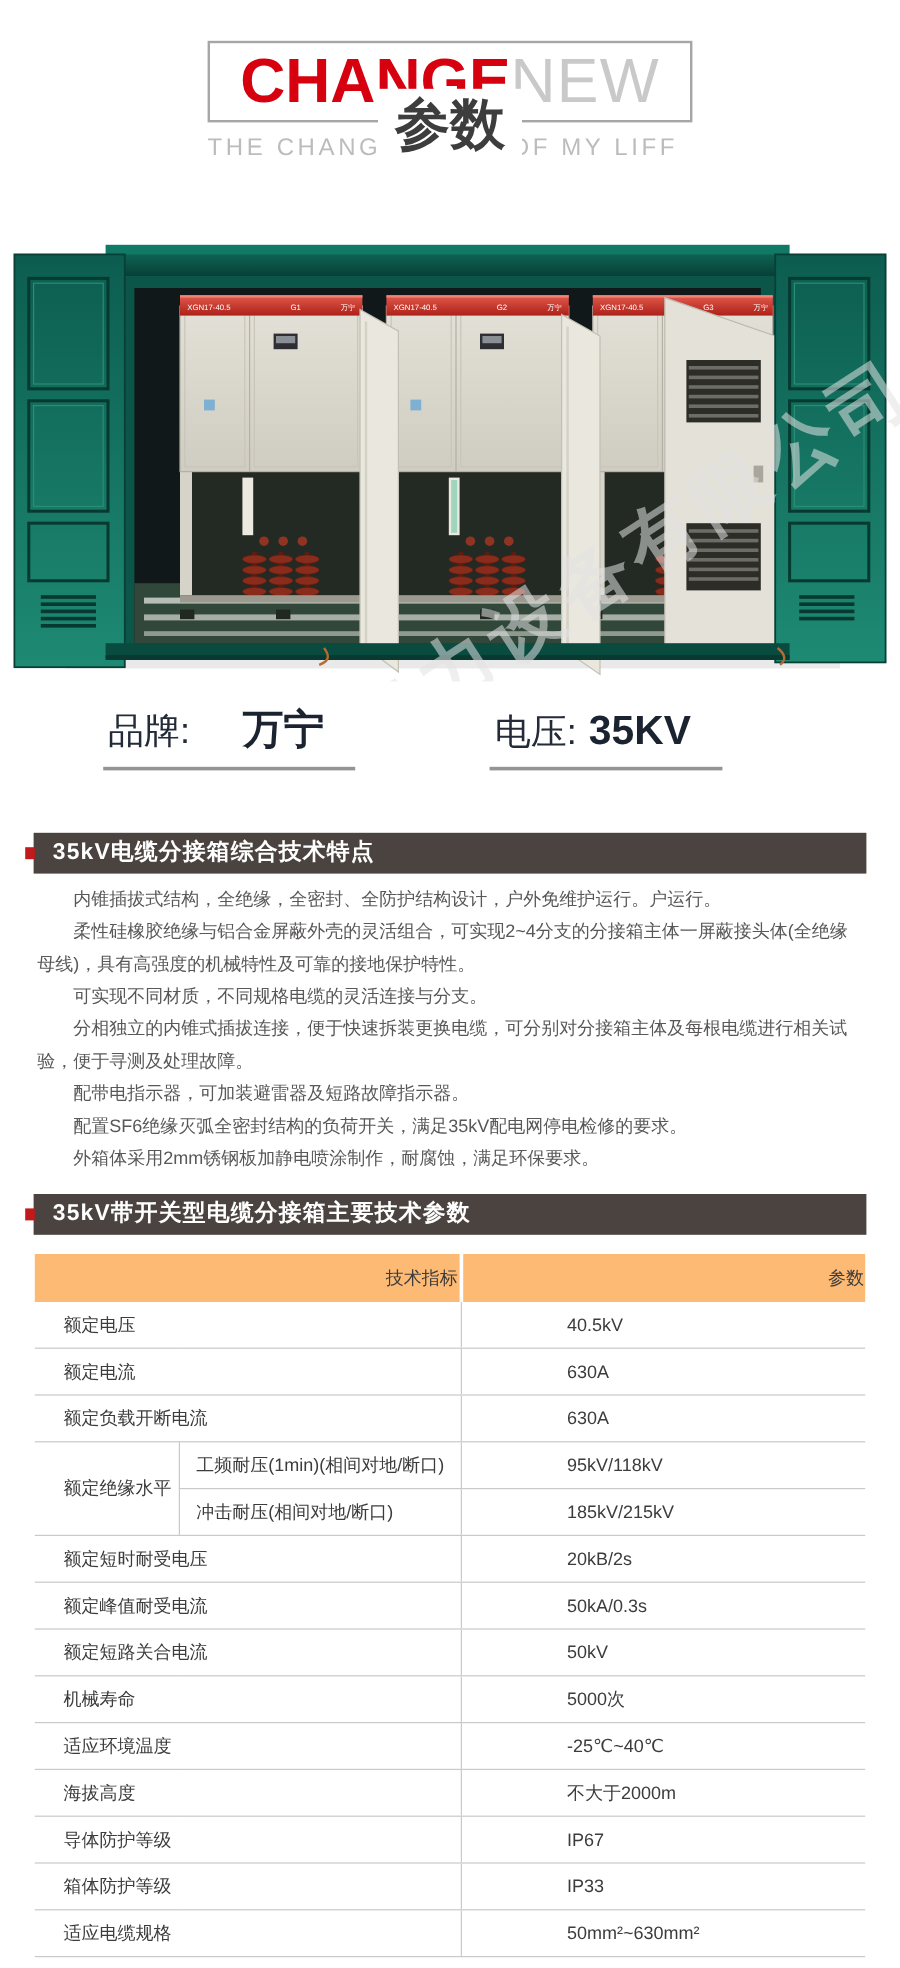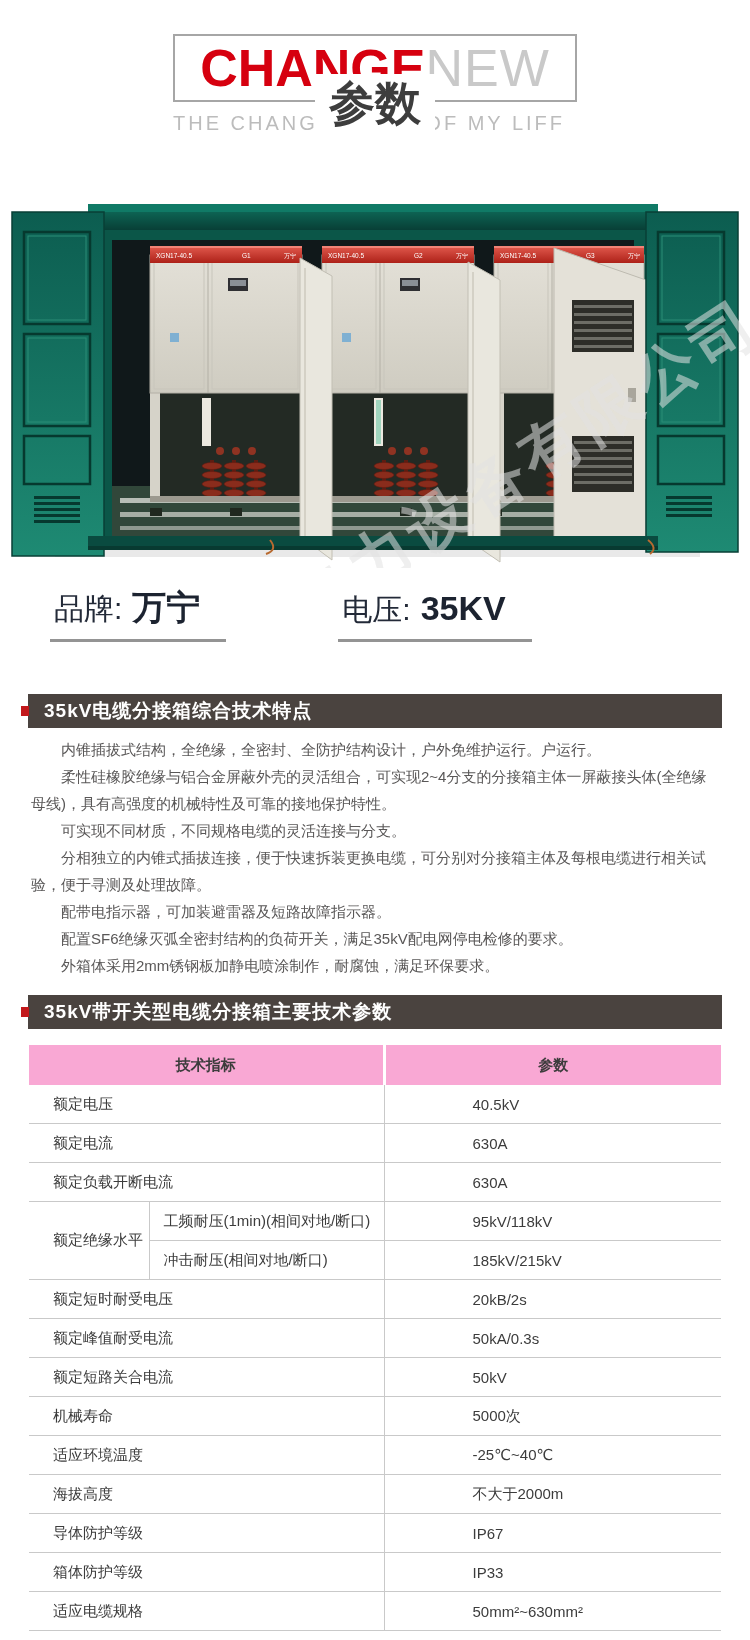--- a/index.html
+++ b/index.html
@@ -18,41 +18,41 @@
   .tagline.left{left:0;} .tagline.right{right:12px;}
 
   
   .photo{position:relative;width:750px;height:380px;margin-top:4px;}
   .photo svg{position:absolute;top:0;left:0;}
 
   
   .brand-row{margin-top:14px;height:60px;display:flex;align-items:flex-end;}
   .brand-group{display:inline-flex;align-items:baseline;border-bottom:3px solid #949494;
                padding:0 26px 8px 4px;white-space:nowrap;}
-  .brand-group.first{margin-left:50px;}
+  .brand-group.first{margin-left:86px;gap:34px;}
   .brand-group.second{margin-left:112px;}
   .brand-label{font-size:30px;color:#232a38;}
   .brand-value{font-size:34px;font-weight:bold;color:#1c2330;margin-left:10px;}
 
   
   .section-bar{position:relative;width:678px;margin:0 auto;background:#4a433f;color:#fff;
                font-size:19px;font-weight:bold;line-height:34px;height:34px;padding-left:16px;letter-spacing:1px;}
   .section-bar::before{content:'';position:absolute;left:-7px;top:12px;width:8px;height:10px;background:#c2191c;}
   .bar1{margin-top:52px;}
   .bar2{margin-top:16px;}
 
   
   .features{width:688px;margin:8px auto 0;font-size:15px;line-height:27px;color:#595757;}
   .features p{margin:0;text-indent:2em;}
 
   
   .table-wrap{width:692px;margin:16px auto 24px;}
   table{width:100%;border-collapse:collapse;font-size:15px;color:#3c3c3c;table-layout:fixed;}
   col.c1{width:120px;} col.c2{width:235px;} col.c3{width:337px;}
-  thead th{background:#f9a8d4;height:38px;font-weight:bold;text-align:center;color:#3c3c3c;}
+  thead th{background:#fdba74;height:38px;font-weight:normal;text-align:right;color:#3c3c3c;}
   thead th.col-param{border-left:3px solid #fff;}
   tbody td{height:36px;border-bottom:1px solid #c9c9c9;background:#fff;}
   td.lbl{text-align:left;padding-left:24px;}
   td.sublbl{border-left:1px solid #c9c9c9;text-align:left;padding-left:14px;}
   td.val{border-left:1px solid #c9c9c9;text-align:left;padding-left:88px;}
 </style>
 </head>
 <body>
 
 <div class="logo-wrap">

